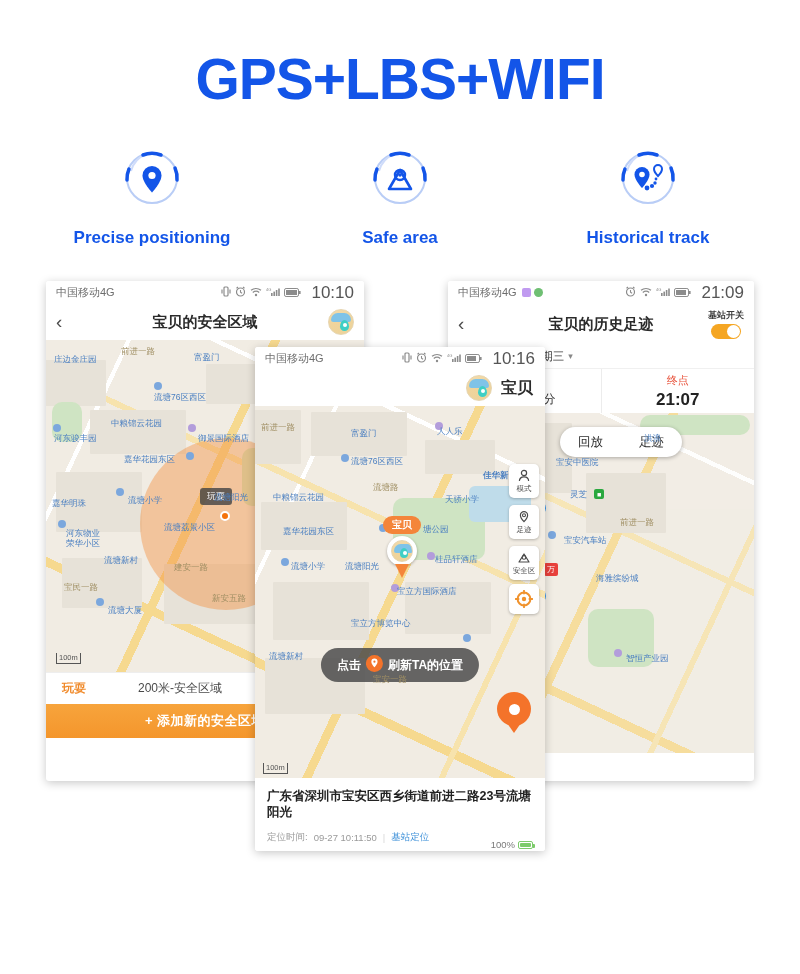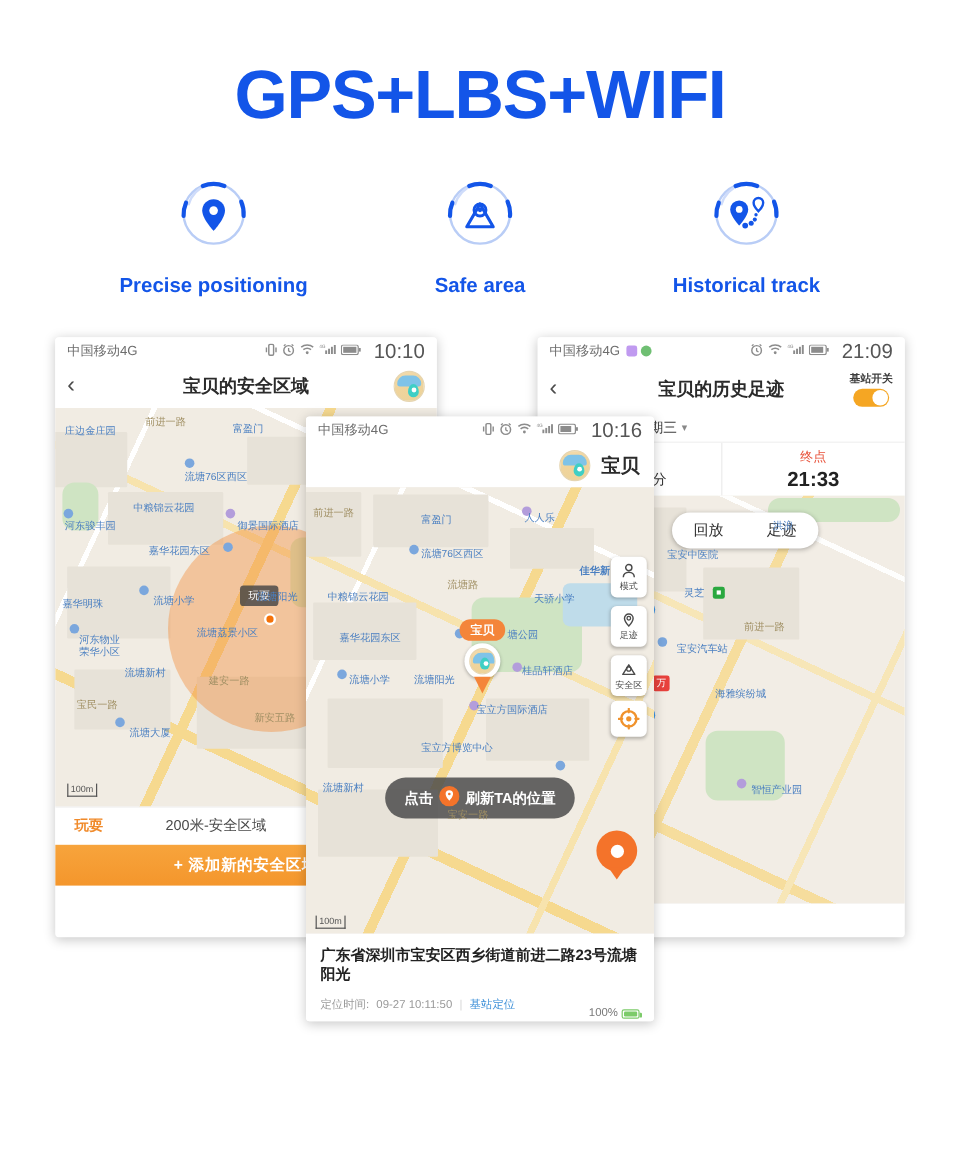--- a/index.html
+++ b/index.html
@@ -8,21 +8,21 @@
     background: #ffffff;
     font-family: "Liberation Sans", "DejaVu Sans", sans-serif;
     position: relative; overflow: hidden;
   }
   
   .hero-title {
     text-align:center; color:#1355e8; font-weight:bold;
     font-size:57px; letter-spacing:-1px; padding-top:46px;
     font-family:"Liberation Sans","DejaVu Sans",sans-serif;
   }
-  .features { display:flex; justify-content:center; gap:52px; margin-top:34px; }
+  .features { display:flex; justify-content:center; gap:78px; margin-top:34px; }
   .feature { width:170px; text-align:center; }
   .feature .ico { height:62px; display:flex; align-items:center; justify-content:center; }
   .feature .flabel { margin-top:20px; color:#1355e8; font-size:17px; font-weight:bold; }
 
   
   .phones { position:absolute; left:0; top:277px; width:800px; height:600px; }
   .phone {
     position:absolute; background:#fff; overflow:hidden;
     box-shadow: 0 2px 10px rgba(0,0,0,.22);
   }
@@ -396,21 +396,21 @@
       <span style="margin-left:4px;font-size:9px;color:#888;">▾</span>
     </div>
 
     <div class="stats-row">
       <div class="stat">
         <span class="s-label">历时</span>
         <span class="s-val">10小时30分</span>
       </div>
       <div class="stat">
         <span class="s-label red">终点</span>
-        <span class="s-val big">21:33</span>
+        <span class="s-val big">21:07</span>
       </div>
     </div>
 
     <div class="map" style="height:340px;background:#f6f4f0;">
       <div class="map-bg" style="opacity:.85;"></div>
       <div class="blk" style="left:-10px;top:40px;width:60px;height:70px;"></div>
       <div class="blk" style="left:64px;top:10px;width:60px;height:70px;"></div>
       <div class="blk" style="left:138px;top:60px;width:80px;height:60px;"></div>
       <div class="blk" style="left:20px;top:150px;width:74px;height:70px;"></div>
       <div class="green" style="left:140px;top:196px;width:66px;height:58px;"></div>

